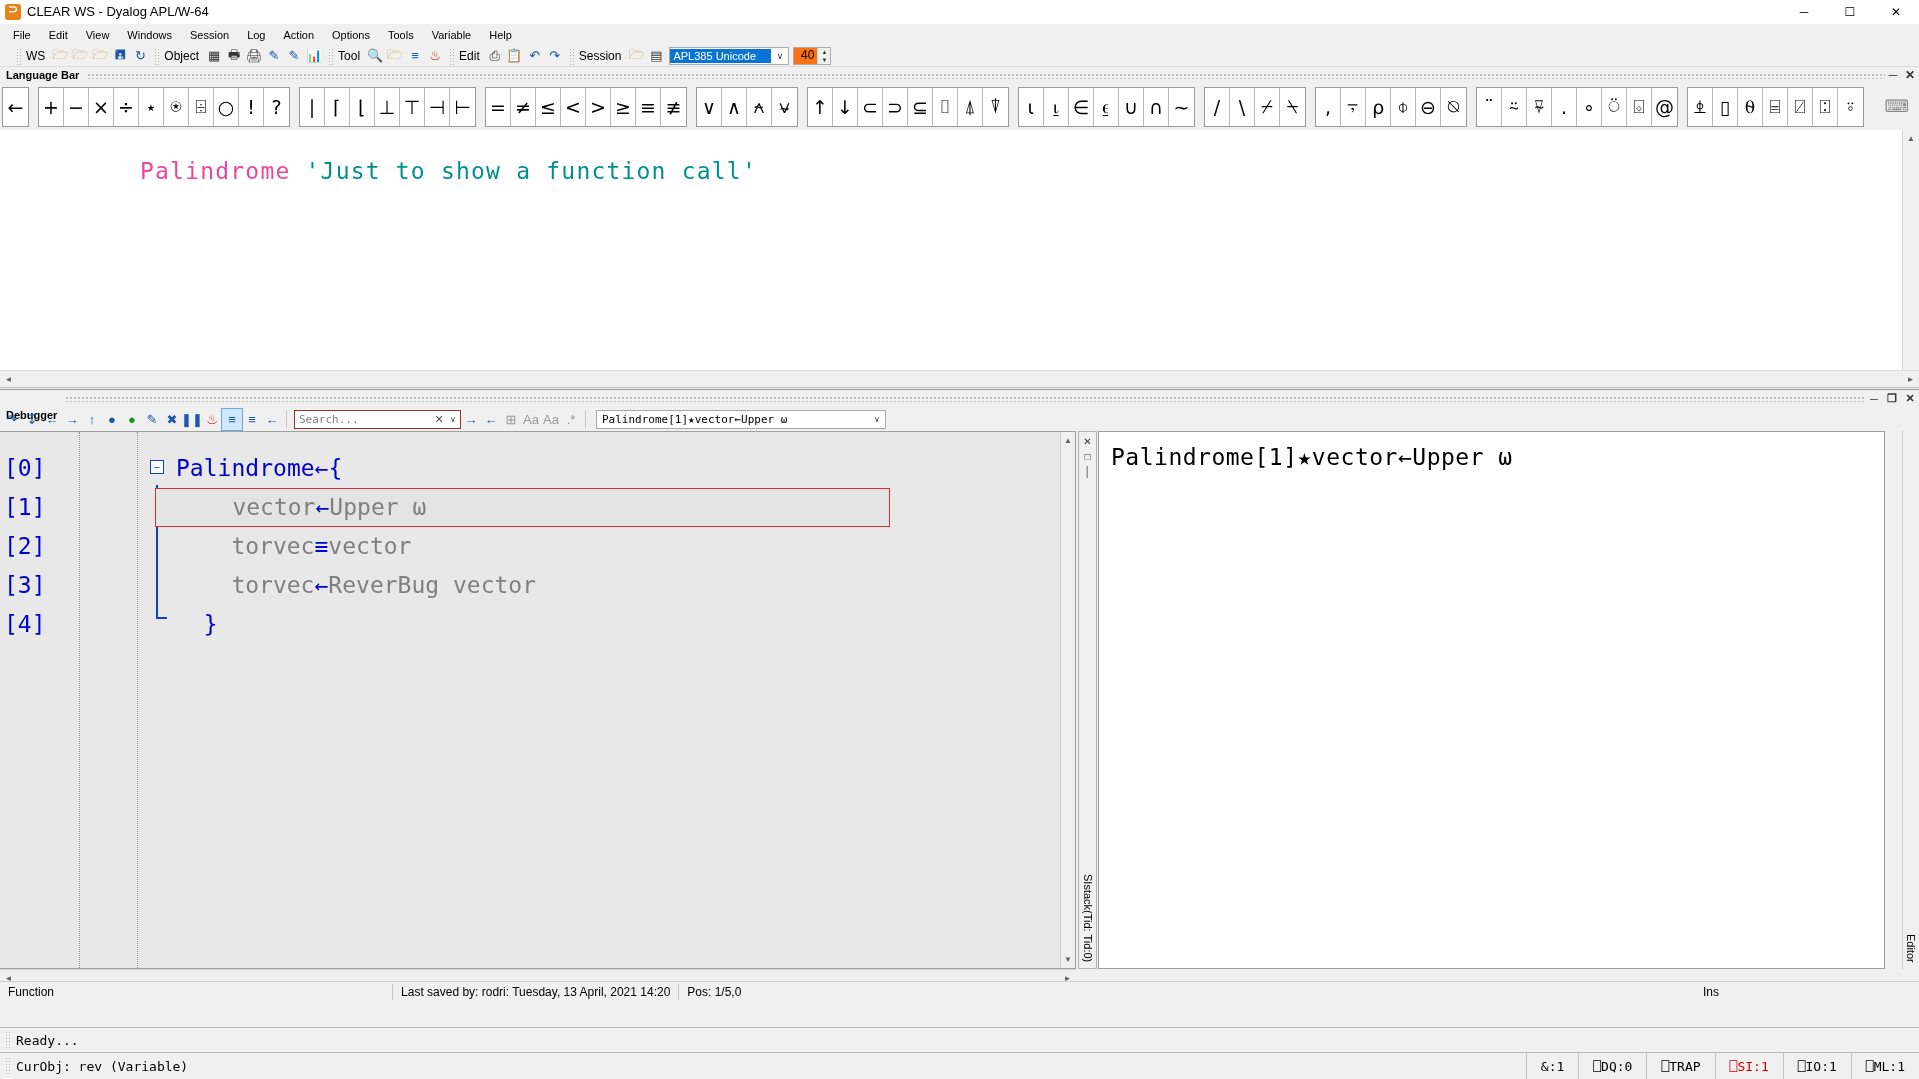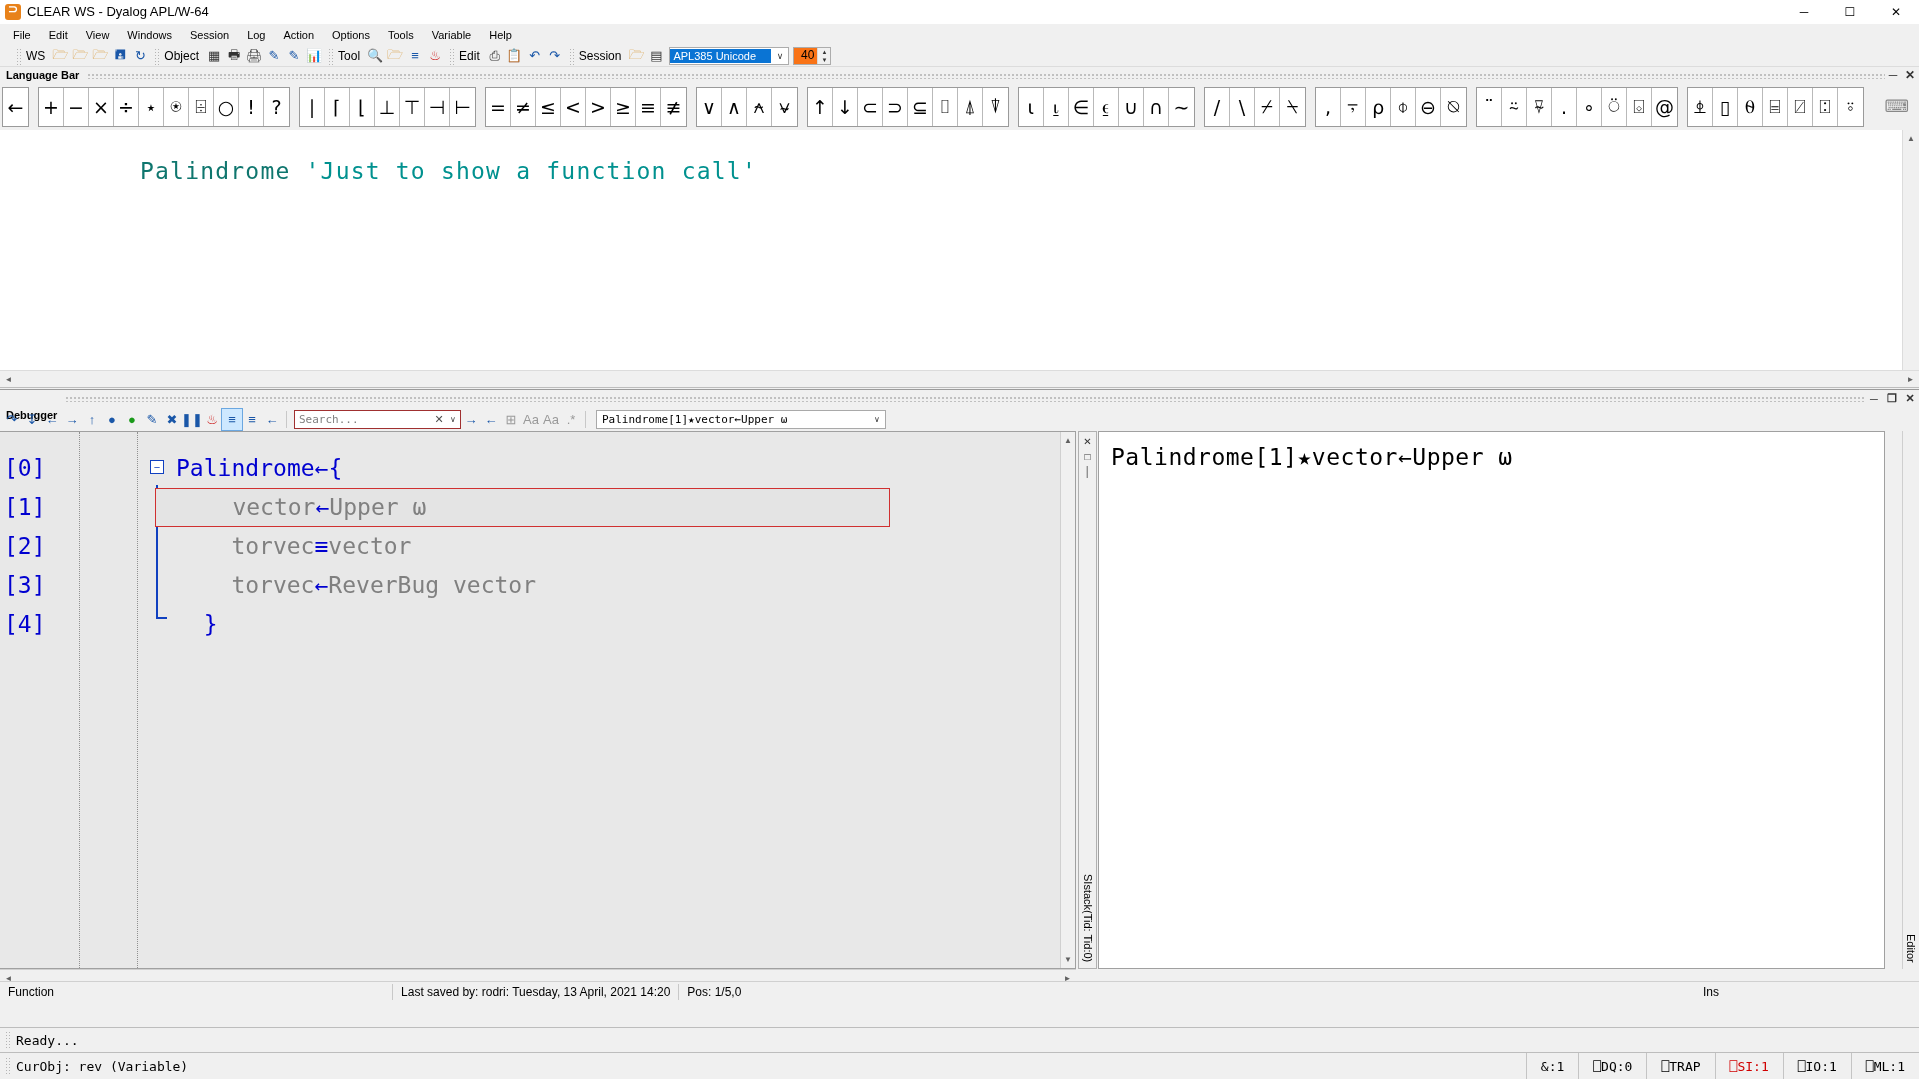--- a/index.html
+++ b/index.html
@@ -108,21 +108,21 @@
 
   
   .session {
     position: absolute; left: 0; top: 130px; width: 1919px; height: 258px;
     background: #fff; border-bottom: 1px solid #bdbdbd;
   }
   .session-text {
     font-family: "DejaVu Sans Mono", monospace; font-size: 23px;
     padding: 28px 0 0 140px; white-space: pre; letter-spacing: 1.2px;
   }
-  .s-fn { color: #0f766e; }
+  .s-fn { color: #ec4899; }
   .s-str { color: #00918f; }
 
   .vscroll {
     position: absolute; right: 0; top: 0; width: 17px; height: 100%;
     background: #f0f0f0; border-left: 1px solid #dcdcdc;
     display: flex; flex-direction: column;
   }
   .vs-arrow {
     height: 17px; display:flex; align-items:center; justify-content:center;
     font-size: 8px; color: #606060; background:#f0f0f0;

